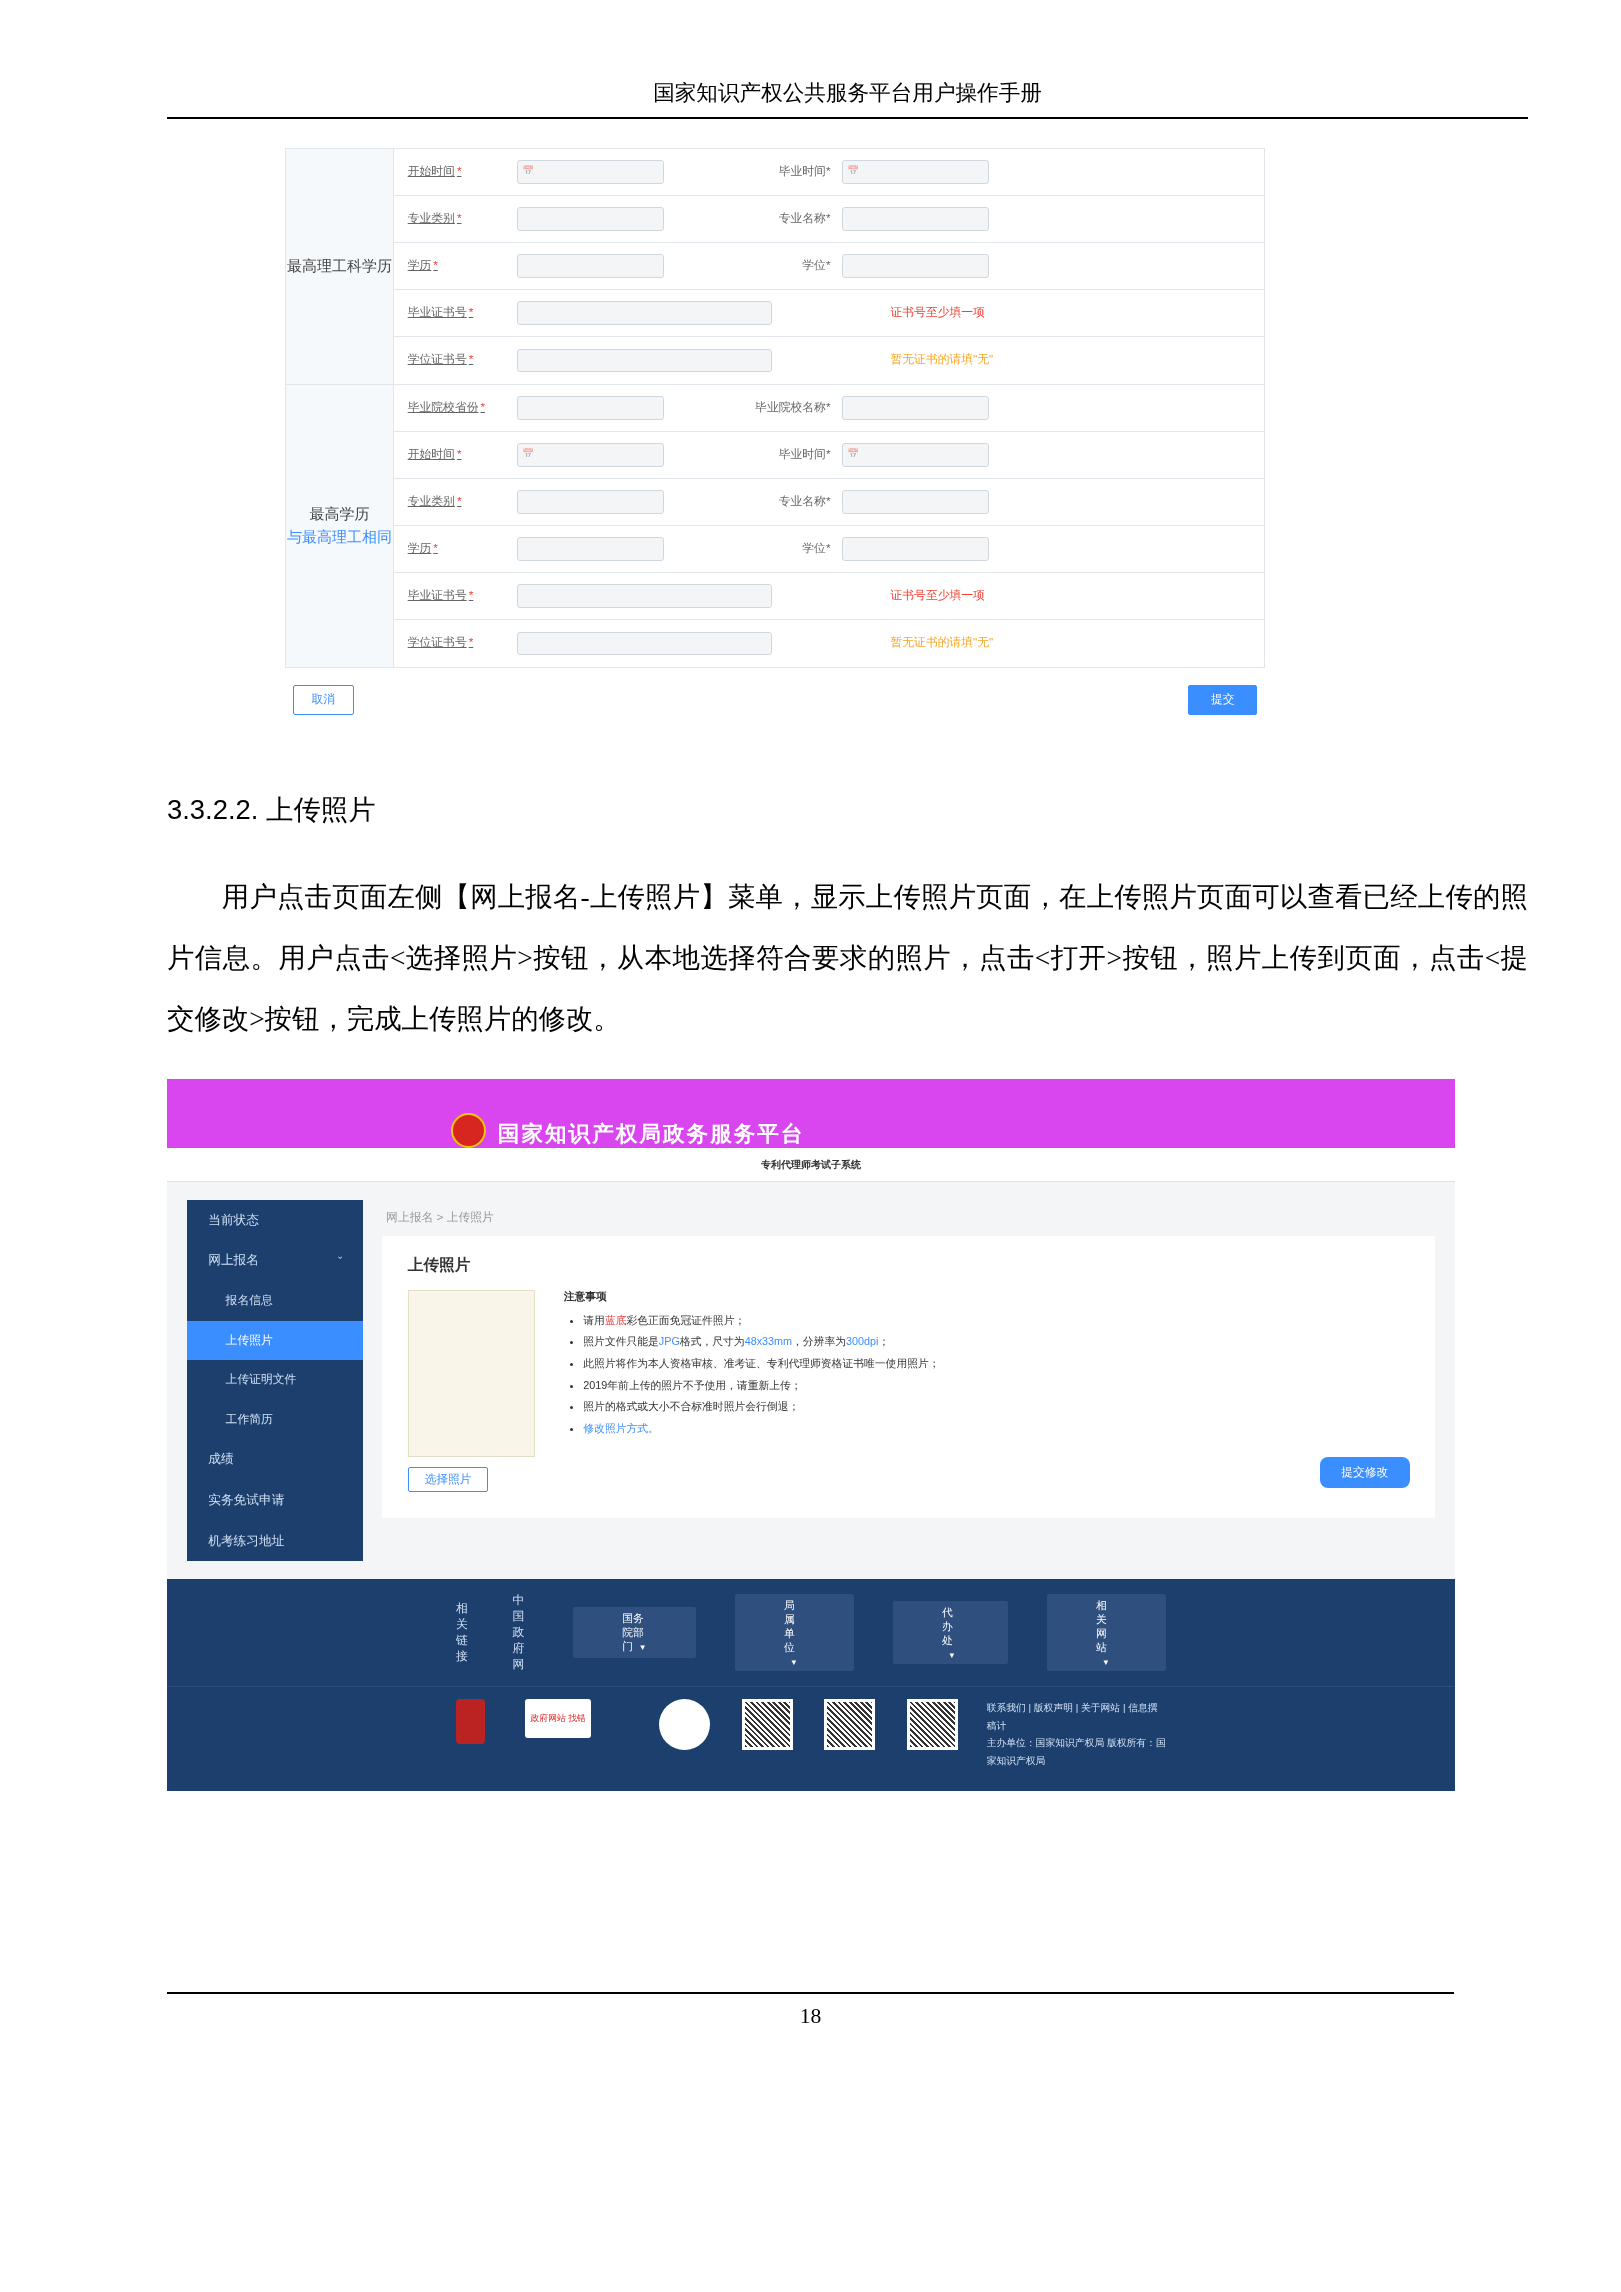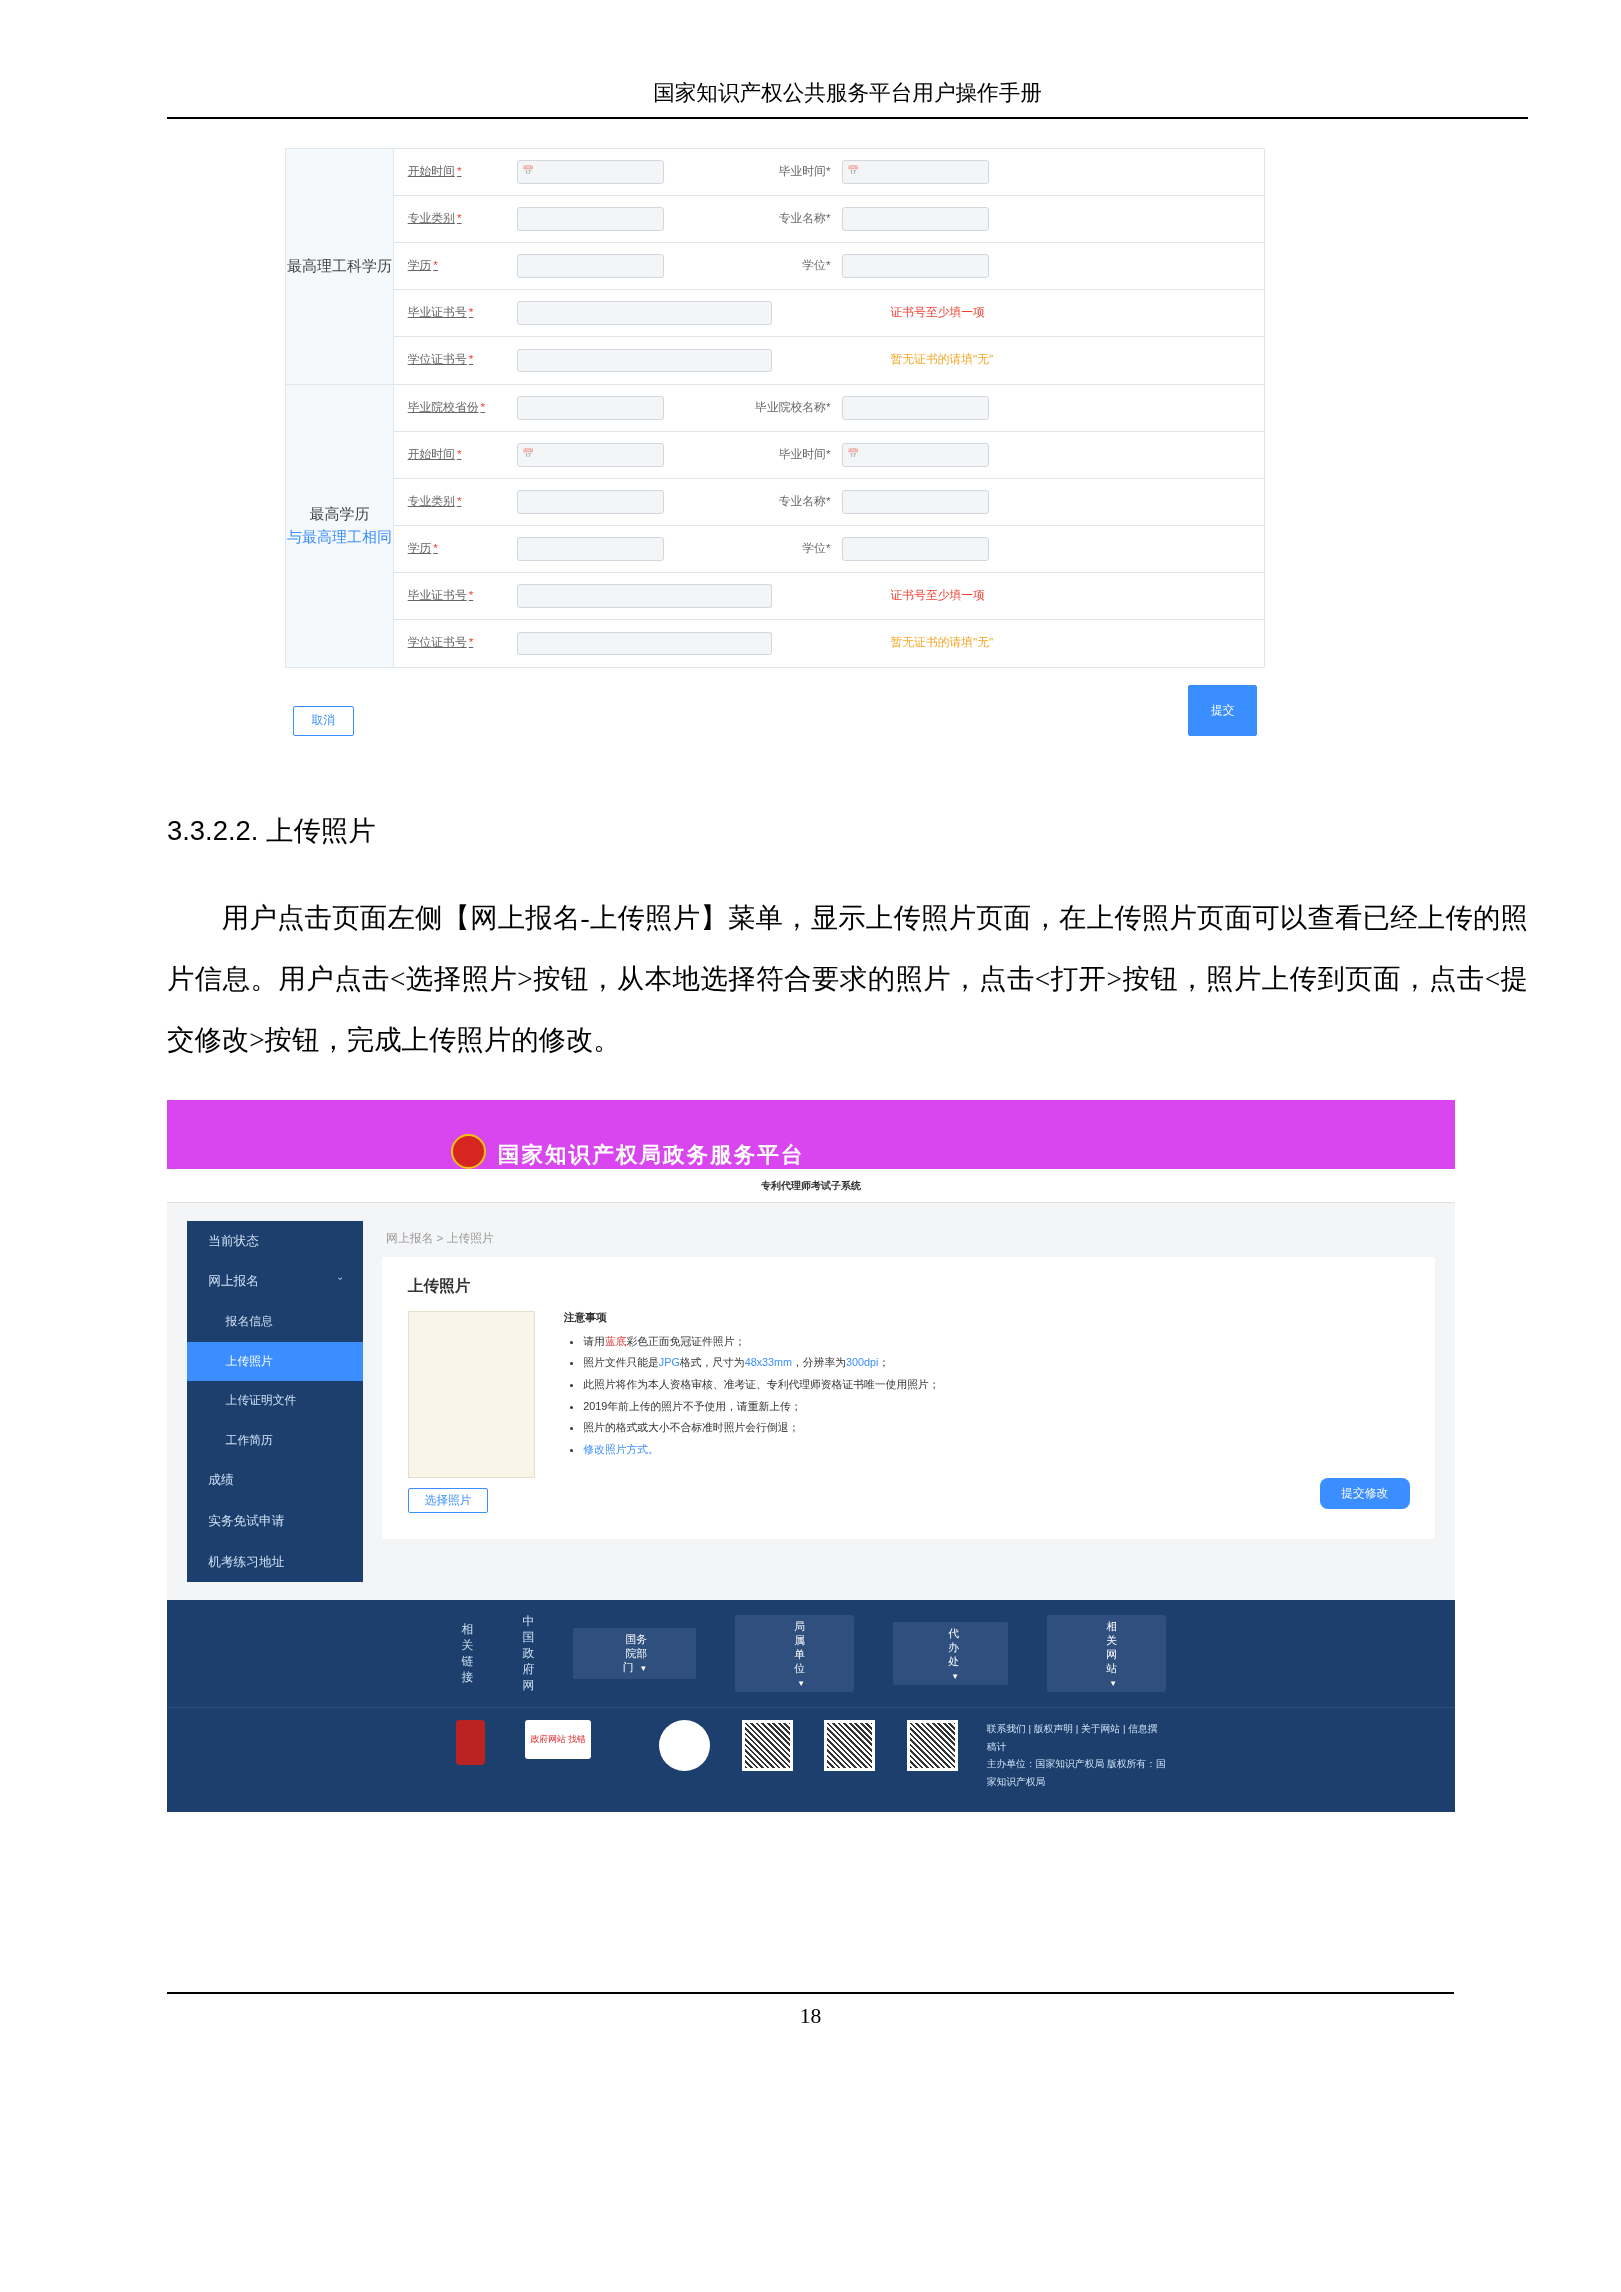--- a/index.html
+++ b/index.html
@@ -19,21 +19,21 @@
   .frow:last-child { border-bottom: none; }
   .flabel { width: 98px; text-align: left; color: #666; text-decoration: underline; }
   .flabel .req { color: #f04134; margin-left: 2px; }
   .finput { width: 147px; height: 23.5px; background: #f3f5f7; border: 1px solid #d0d7de; border-radius: 2.9px; margin-left: 11.8px; }
   .flabel2 { width: 88px; text-align: right; color: #666; margin-left: 78px; }
   .hint-red { color: #f04134; margin-left: 118px; font-size: 11.8px; }
   .hint-orange { color: #f5a623; margin-left: 118px; font-size: 11.8px; }
   .date-input { position: relative; }
   .date-input::before { content: "📅"; font-size: 9.8px; position: absolute; left: 3.9px; top: 3.9px; opacity: .4; }
   .action-row { display: flex; justify-content: space-between; padding: 17.6px 7.8px; }
-  .btn-cancel { border: 1px solid #3b8eff; color: #3b8eff; background: #fff; padding: 5.9px 17.6px; font-size: 11.8px; border-radius: 2px; cursor: pointer; margin-top: 21px; }
+  .btn-cancel { border: 1px solid #3b8eff; color: #3b8eff; background: #fff; padding: 5.9px 17.6px; font-size: 11.8px; border-radius: 2px; cursor: pointer; }
   .btn-submit { background: #3b8eff; color: #fff; border: 1px solid #3b8eff; padding: 5.9px 21.6px; font-size: 11.8px; border-radius: 2px; cursor: pointer; }
 
   
   .sec-heading { font-family: Arial, sans-serif; font-size: 27.4px; margin-top: 59px; margin-bottom: 39px; }
   .body-text { font-size: 27.4px; line-height: 61px; text-indent: 2em; text-align: justify; font-family: "SimSun", serif; }
 
   
   .sc2 { margin-top: 29px; width: 1288px; background: #f4f5f7; font-family: "Microsoft YaHei", Arial, sans-serif; font-size: 11.8px; }
   .sc2-topbar { background: #d946ef; height: 69px; display: flex; align-items: flex-end; padding-left: 284px; }
   .emblem { width: 35px; height: 35px; border-radius: 50%; background: #d6261f; border: 2px solid #f1c40f; display: inline-block; margin-right: 11.8px; }
@@ -53,21 +53,21 @@
   .photo-box { width: 127px; height: 167px; background: #f9f5e8; border: 1px solid #e6dfc8; }
   .sel-photo-btn { margin-top: 9.8px; display: inline-block; border: 1px solid #3b8eff; color: #3b8eff; background: #fff; padding: 3.9px 15.7px; font-size: 11.8px; border-radius: 2px; cursor: pointer; }
   .notes { flex: 1; font-size: 10.8px; color: #333; }
   .notes-title { font-weight: bold; margin-bottom: 5.9px; }
   .notes ul { list-style: disc; padding-left: 19.6px; line-height: 21.6px; }
   .notes .hl-blue { color: #3b8eff; }
   .notes .hl-red { color: #e23c3c; }
   .btn-submit2 { float: right; margin-top: 17.6px; background: #3b8eff; color: #fff; border: none; padding: 7.8px 21.6px; font-size: 11.8px; border-radius: 8px; cursor: pointer; }
 
   .sc2-footer { background: #1c3f6e; color: #cfe0f3; padding: 13.7px 0 21.6px 0; }
-  .ftr-row1 { display: flex; align-items: center; gap: 39px; padding: 0 289px 13.7px 289px; text-align: right; }
+  .ftr-row1 { display: flex; align-items: center; gap: 39px; padding: 0 289px 13.7px 289px; }
   .ftr-link { color: #cfe0f3; font-size: 11.8px; }
   .ftr-dropdown { background: #2f507f; color: #fff; padding: 4.9px 49px; font-size: 10.8px; border-radius: 2px; }
   .ftr-dropdown .tri { font-size: 7.8px; margin-left: 5.9px; }
   .ftr-row2 { display: flex; align-items: flex-start; gap: 19.6px; padding: 11.8px 289px 0 289px; border-top: 1px solid #2f507f; }
   .ftr-badge { width: 39px; height: 45px; background: #b22; border-radius: 3.9px; }
   .ftr-badge2 { width: 88px; height: 39px; background: #fff; border-radius: 2.9px; display: flex; align-items: center; justify-content: center; font-size: 8.8px; color: #d22; margin-left: 20px; }
   .ftr-qrs { display: flex; gap: 13.7px; margin-left: 39px; }
   .ftr-qr { width: 69px; }
   .ftr-qr-img { width: 51px; height: 51px; background: repeating-linear-gradient(45deg,#333 0 2px,#fff 2px 3.9px); margin: 0 auto; border: 3.9px solid #fff; }
   .ftr-qr-round { width: 51px; height: 51px; border-radius: 50%; background: #fff; margin: 0 auto; }

